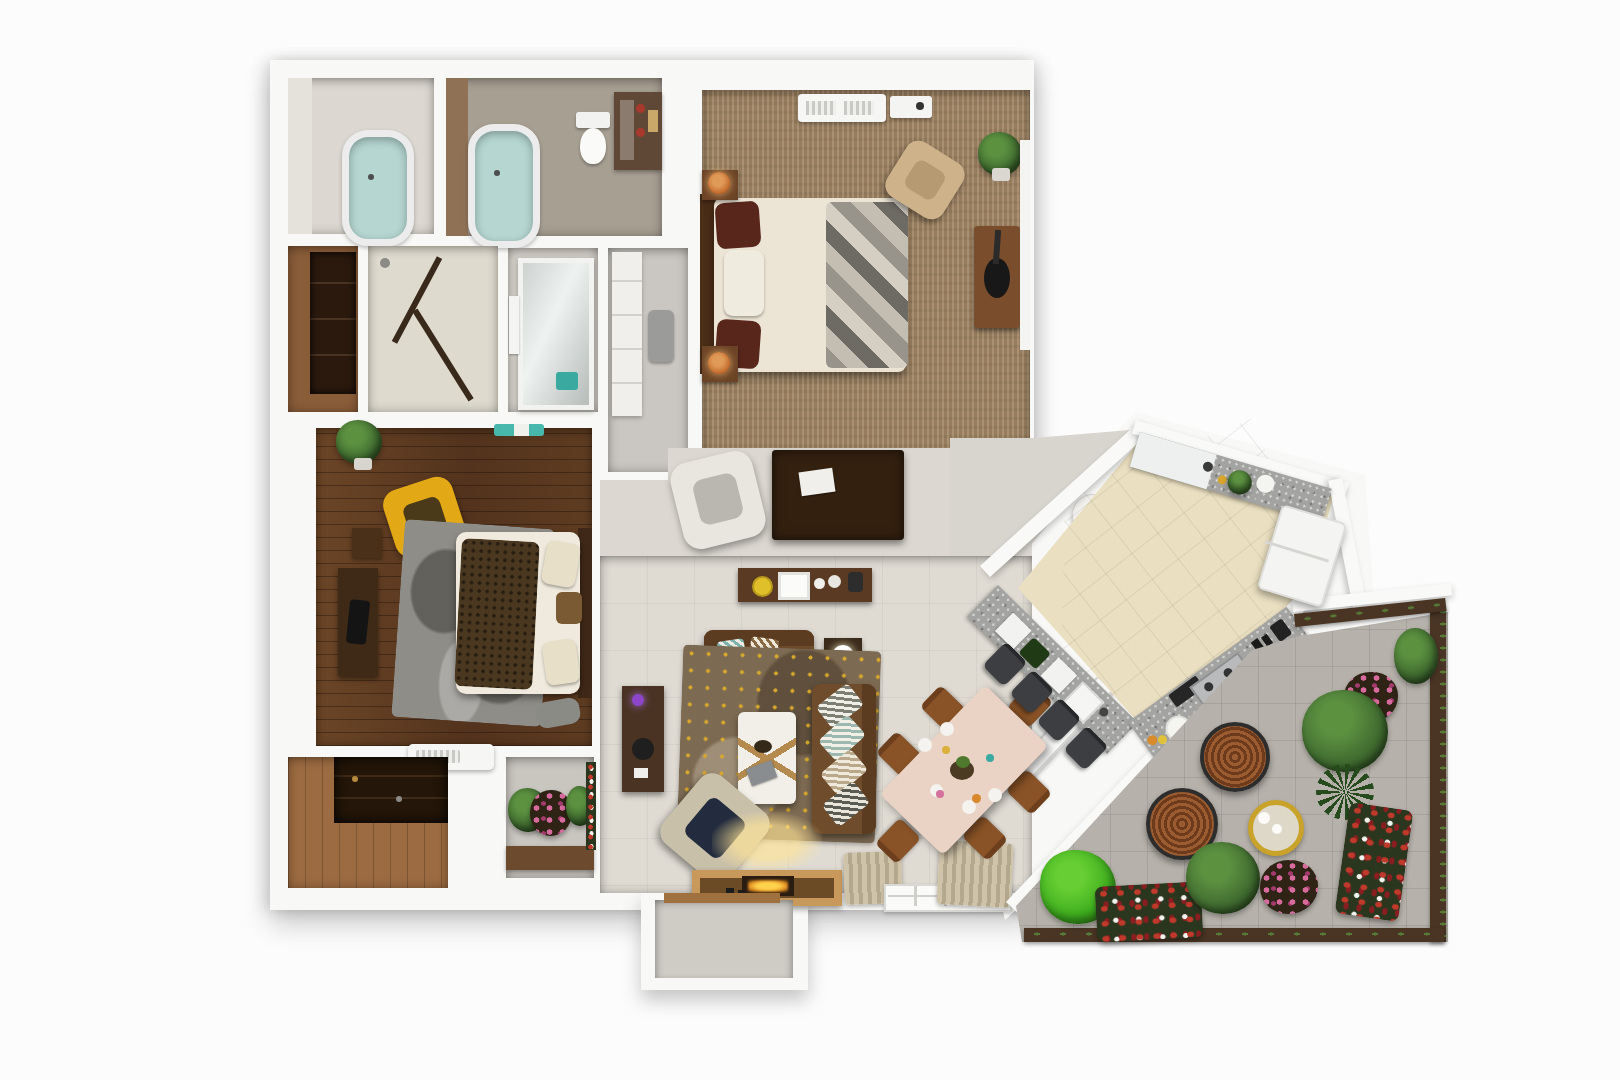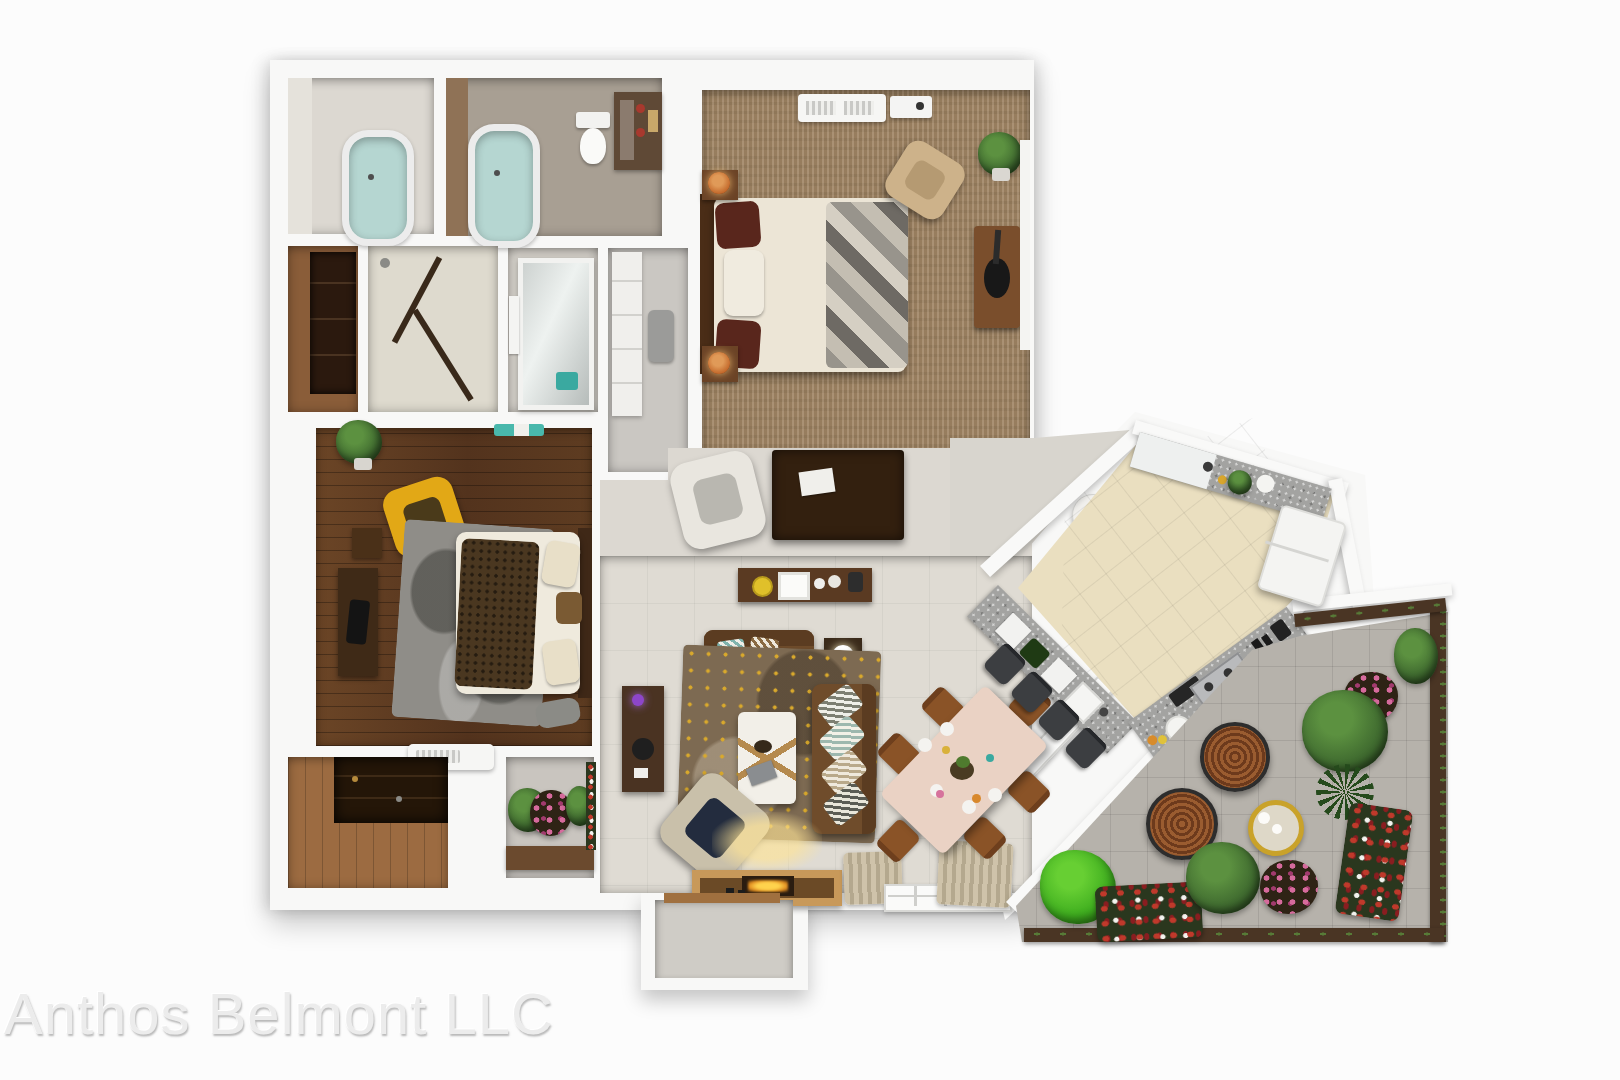--- a/index.html
+++ b/index.html
@@ -267,15 +267,14 @@
   <div class="a room" style="left:506px;top:757px;width:88px;height:121px;background:#c9c5bf;"></div>
   <div class="a foliage" style="left:508px;top:788px;width:40px;height:44px;"></div>
   <div class="a pinkball" style="left:530px;top:790px;width:42px;height:46px;"></div>
   <div class="a foliage" style="left:566px;top:786px;width:28px;height:40px;"></div>
   <div class="a" style="left:506px;top:846px;width:88px;height:24px;background:#6b4a2e;box-shadow:0 2px 4px rgba(0,0,0,.35);"></div>
   <div class="a" style="left:586px;top:762px;width:10px;height:88px;background-color:#2a371e;background-image:radial-gradient(#c0392b 2px,transparent 2.5px),radial-gradient(#f2f2ee 1.8px,transparent 2.3px);background-size:9px 10px,11px 13px;"></div>
 
   <div class="a" style="left:655px;top:900px;width:138px;height:78px;background:#cfccc6;box-shadow:inset 0 6px 9px -4px rgba(0,0,0,.35),inset 6px 0 9px -5px rgba(0,0,0,.25),inset -6px 0 9px -5px rgba(0,0,0,.25);"></div>
   <div class="a" style="left:664px;top:893px;width:116px;height:10px;background:#a0703f;"></div>
 
-  <div class="a watermark" style="left:4px;top:980px;">Anthos Belmont LLC</div>
 
 </div>
 
 </body></html>

